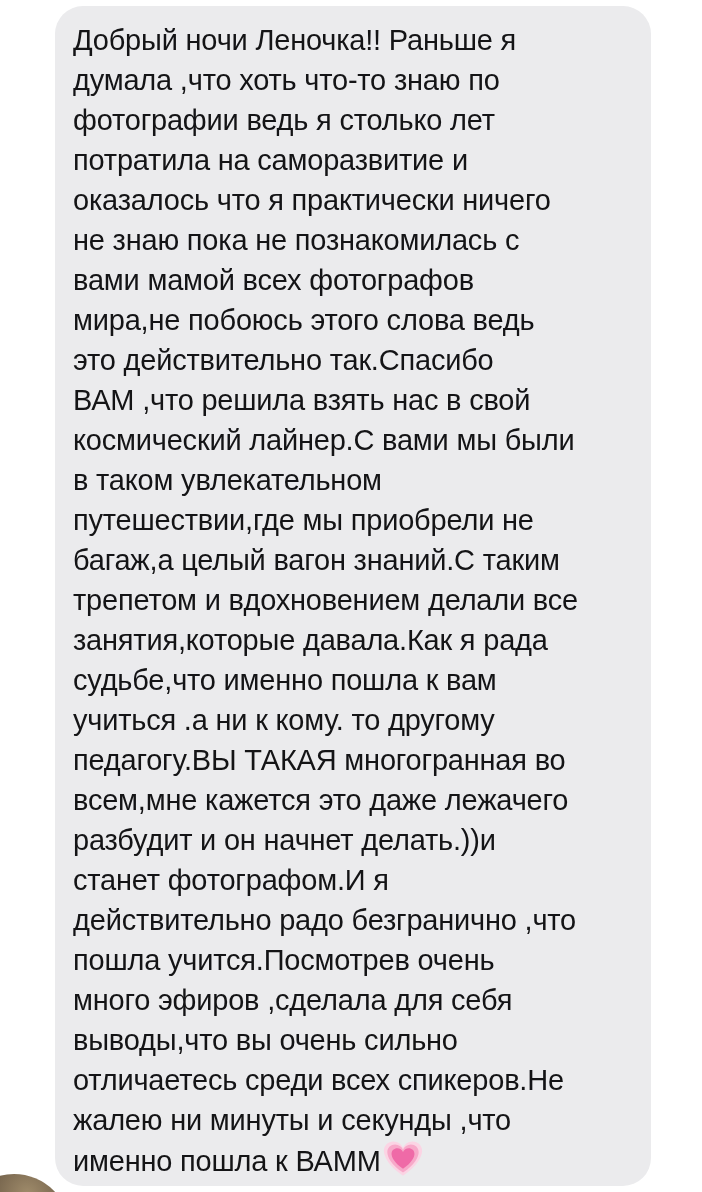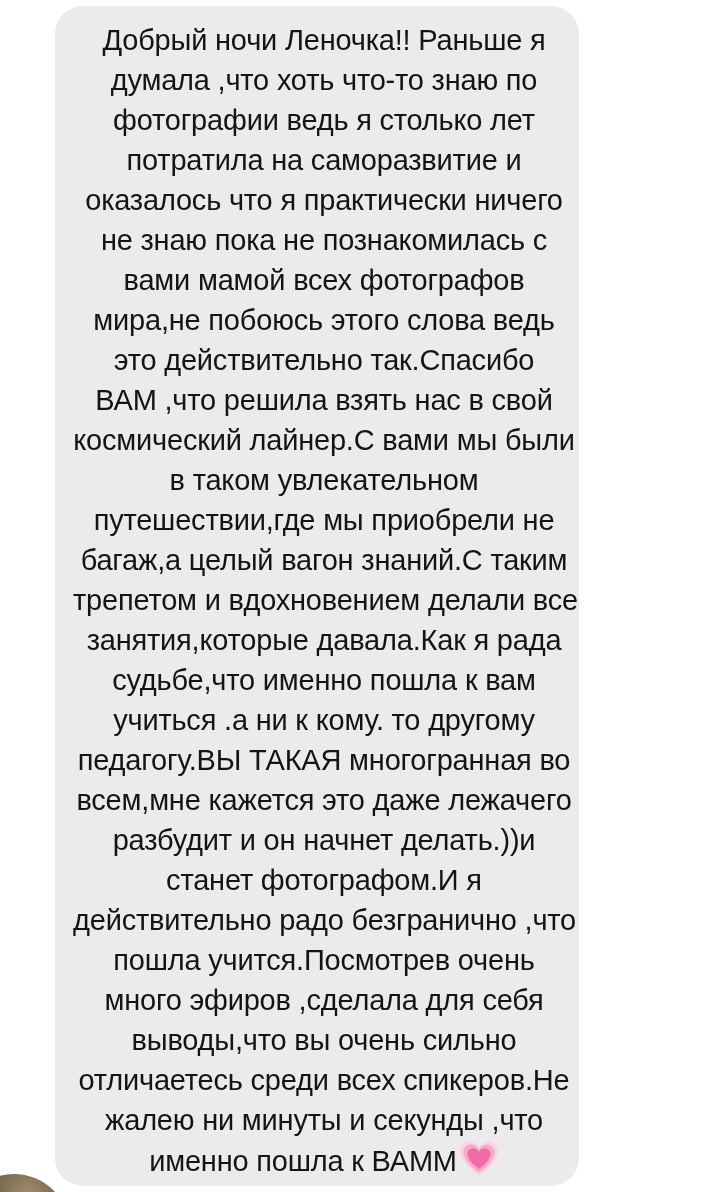--- a/index.html
+++ b/index.html
@@ -11,27 +11,26 @@
     height: 1192px;
     background: #ffffff;
     position: relative;
     overflow: hidden;
     font-family: "Liberation Sans", sans-serif;
   }
   .bubble {
     position: absolute;
     left: 55px;
     top: 6px;
-    width: 524px;
+    width: 596px;
     height: 1180px;
     background: #ebebed;
     border-radius: 28px;
     box-sizing: border-box;
     padding: 14px 4px 0 18px;
-    text-align: center;
   }
   .msg {
     margin: 0;
     font-size: 29px;
     line-height: 40px;
     letter-spacing: -0.2px;
     color: #141416;
   }
   .msg .text {
     white-space: pre;

